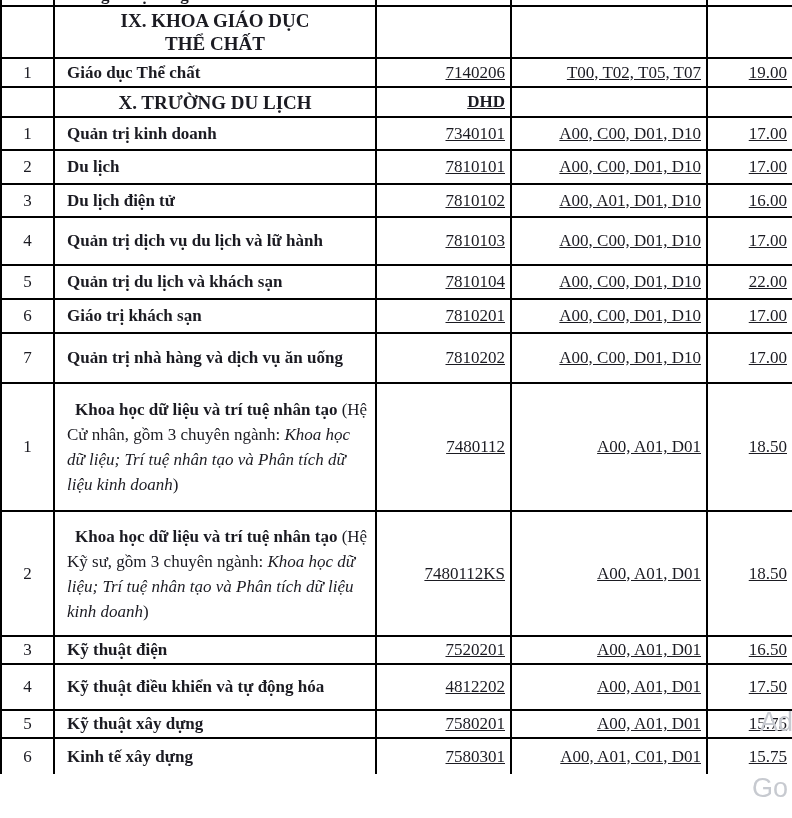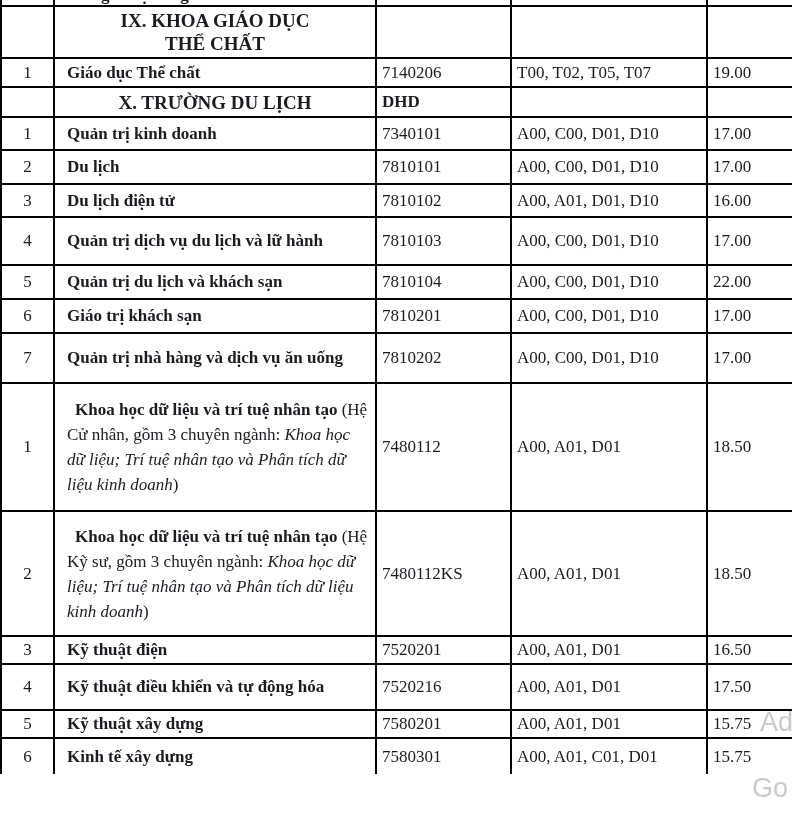--- a/index.html
+++ b/index.html
@@ -26,21 +26,21 @@
     overflow: hidden;
   }
   .stt { text-align: center; font-size: 17px; }
   .name {
     font-weight: bold;
     text-align: left;
     padding-left: 12px;
     padding-right: 6px;
     line-height: 22px;
   }
-  .code, .combos, .score { text-align: left; }
+  .code, .combos, .score { text-align: right; text-decoration: underline; }
   .bold { font-weight: bold; }
   .sec-title {
     text-align: center;
     font-weight: bold;
     font-size: 19px;
     line-height: 23px;
     padding: 2px 8px;
   }
   .mixed { font-weight: normal; line-height: 25px; }
   .mixed .seg-b { font-weight: bold; margin-left: 8px; }
@@ -196,21 +196,21 @@
     <tr style="height:26px">
       <td class="stt">3</td>
       <td class="name">Kỹ thuật điện</td>
       <td class="code">7520201</td>
       <td class="combos">A00, A01, D01</td>
       <td class="score">16.50</td>
     </tr>
     <tr style="height:46px">
       <td class="stt">4</td>
       <td class="name">Kỹ thuật điều khiển và tự động hóa</td>
-      <td class="code">7520216</td>
+      <td class="code">4812202</td>
       <td class="combos">A00, A01, D01</td>
       <td class="score">17.50</td>
     </tr>
     <tr style="height:26px">
       <td class="stt">5</td>
       <td class="name">Kỹ thuật xây dựng</td>
       <td class="code">7580201</td>
       <td class="combos">A00, A01, D01</td>
       <td class="score">15.75</td>
     </tr>

